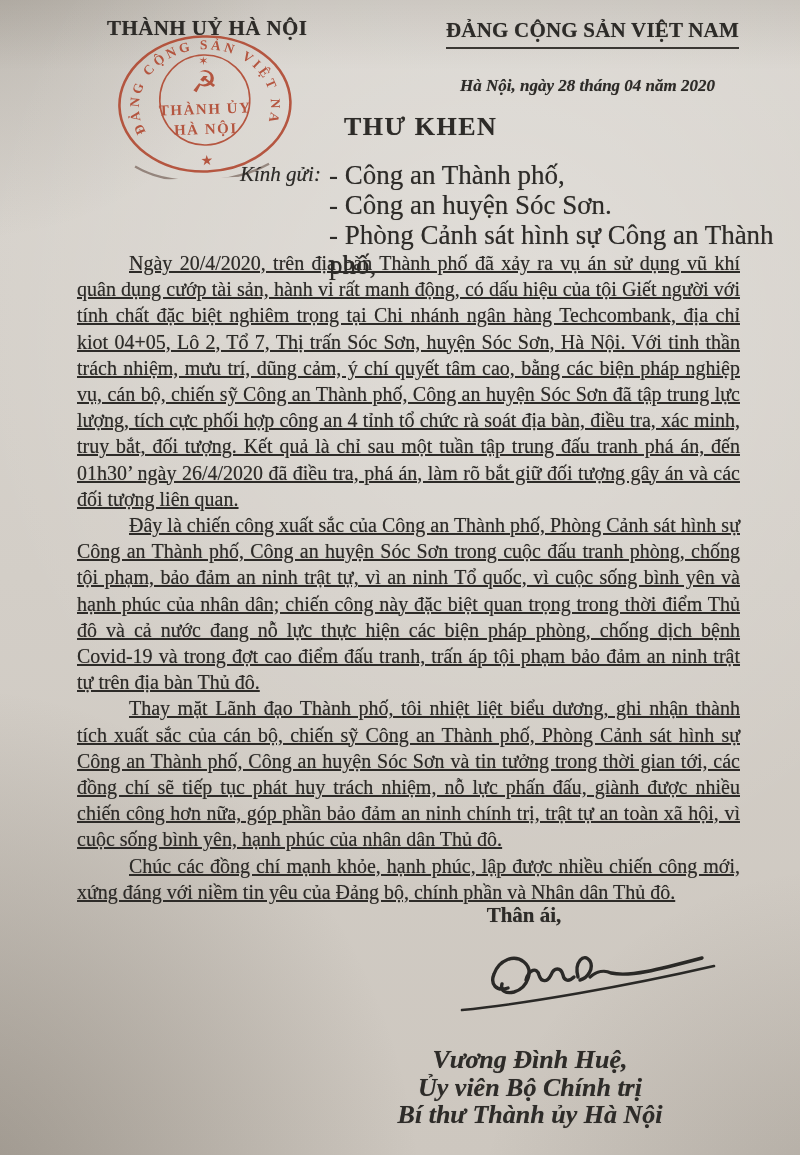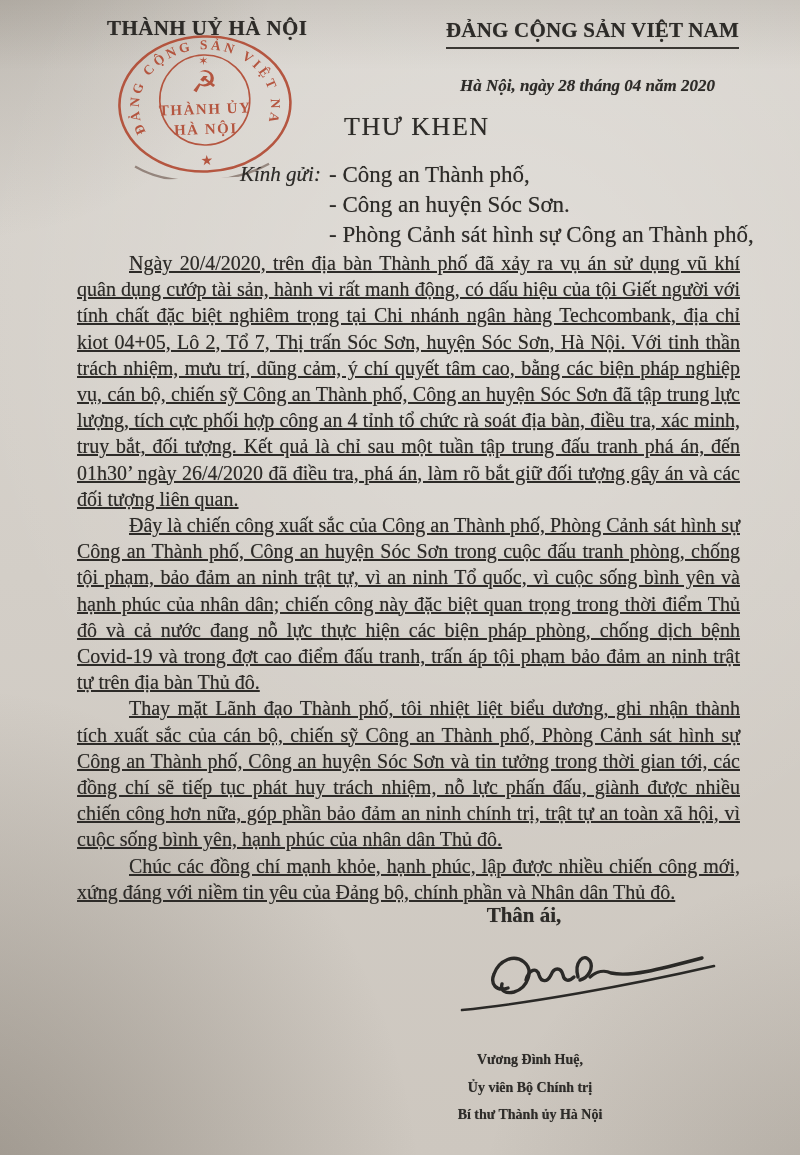--- a/index.html
+++ b/index.html
@@ -14,27 +14,27 @@
       radial-gradient(70% 45% at -4% -4%, rgba(70,61,49,.22), rgba(70,61,49,0) 55%),
       linear-gradient(180deg, rgba(92,82,68,.15), rgba(92,82,68,0) 70px),
       linear-gradient(#d9d5cf,#cdc7bf);
   }
   .txt{text-shadow:0 0 .7px rgba(45,43,40,.55);}
   .abs{position:absolute;}
   .org-name{left:107px;top:16px;font-size:21px;font-weight:bold;letter-spacing:.4px;}
   .party-name{left:446px;top:18px;font-size:21px;font-weight:bold;letter-spacing:.2px;
     border-bottom:2px solid #3a3733;padding-bottom:4px;}
   .dateline{left:452px;top:76px;font-size:17px;font-weight:bold;font-style:italic;margin-left:8px;}
-  .letter-title{left:344px;top:112px;font-size:26px;font-weight:normal;letter-spacing:1.5px;}
+  .letter-title{left:344px;top:112px;font-size:26px;font-weight:bold;letter-spacing:1.5px;}
   .salutation-label{left:240px;top:162px;font-size:21px;font-style:italic;}
-  .recipients{left:329px;top:160px;font-size:23px;line-height:30px;}
+  .recipients{left:329px;top:160px;font-size:27px;line-height:30px;}
   .body-block{left:77px;top:250px;width:663px;font-size:20px;line-height:26.2px;text-align:justify;text-decoration:underline;}
   .body-block p{margin:0;text-indent:52px;}
   .closing{left:424px;top:903px;width:200px;text-align:center;font-size:21px;font-weight:bold;font-family:Liberation Serif, serif;}
-  .signer{left:370px;top:1046px;width:320px;text-align:center;font-size:14px;font-weight:bold;line-height:27.5px;}
+  .signer{left:370px;top:1046px;width:320px;text-align:center;font-size:26px;font-weight:bold;line-height:27.5px;font-style:italic;}
   .stamp{left:117px;top:34px;width:176px;height:144px;transform:rotate(-2deg);opacity:.88;}
   .stamp text{font-family:"Liberation Serif","DejaVu Serif",serif;}
   .sig{left:452px;top:936px;width:272px;height:84px;}
 </style>
 </head>
 <body>
 
 <div class="photo">
 
   <div class="abs txt org-name">THÀNH UỶ HÀ NỘI</div>

